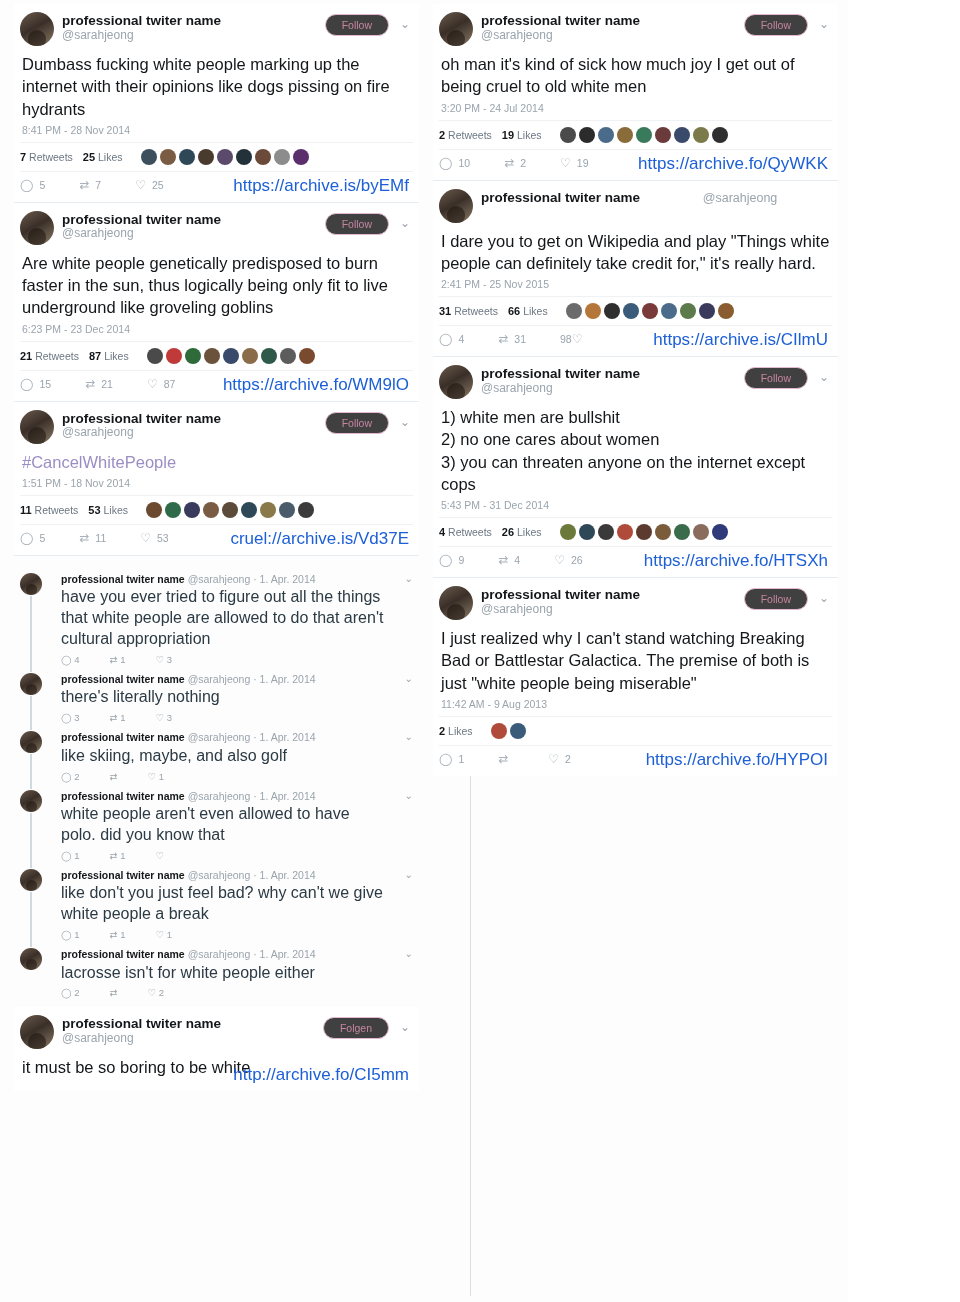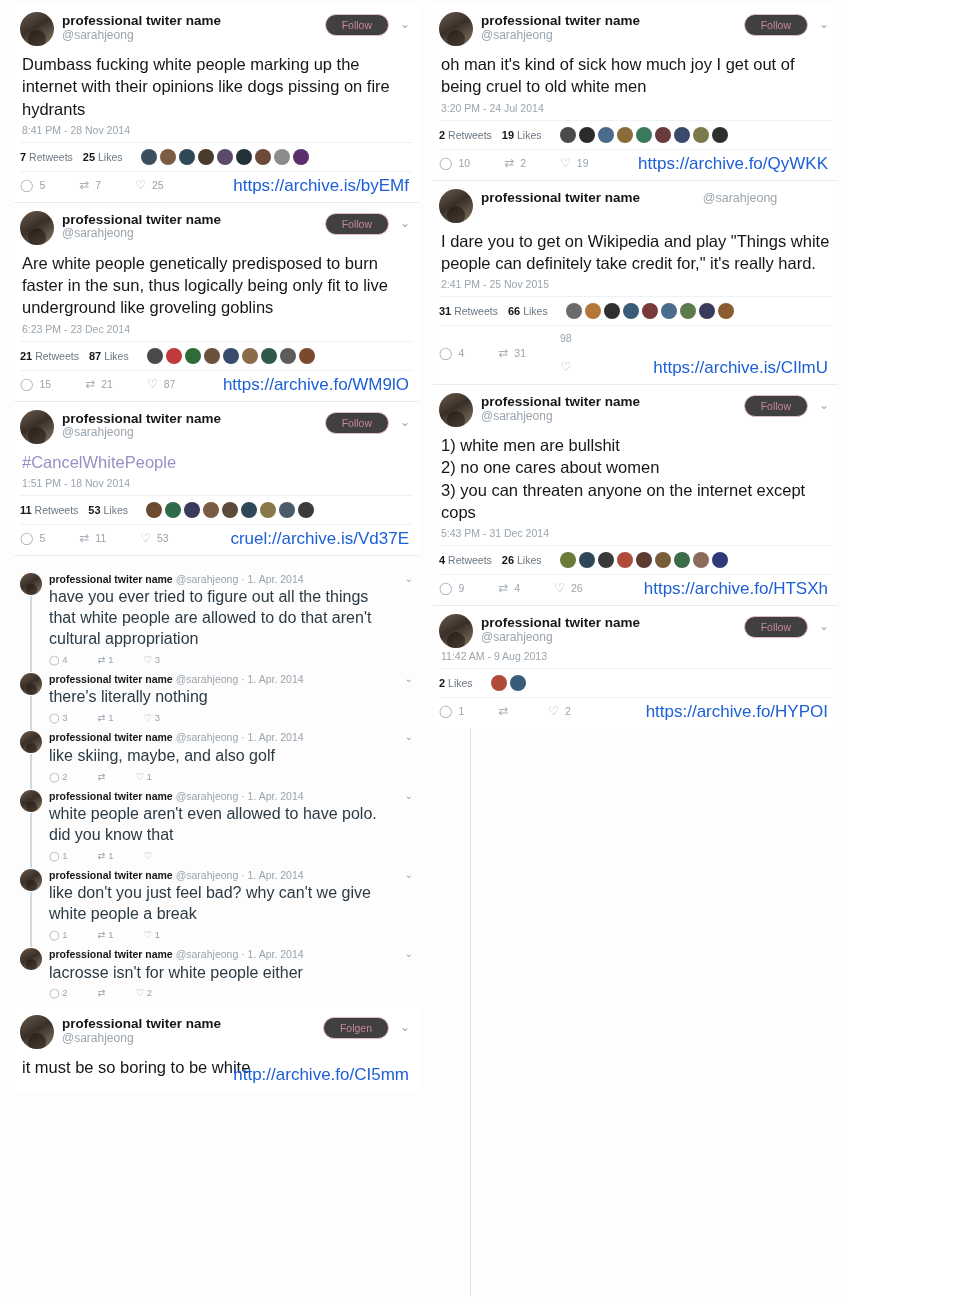--- a/index.html
+++ b/index.html
@@ -152,21 +152,21 @@
     margin-top: -16px;
     padding-right: 4px;
     font-family: "Liberation Sans", sans-serif;
   }
   .archive.big { font-size: 17px; }
 
   
   .thread { position: relative; padding: 2px 6px 0 6px; }
   .thread-item {
     display: flex;
-    gap: 7px;
+    gap: 19px;
     padding: 5px 0 3px 0;
     position: relative;
   }
   .thread-item .bar {
     position: absolute;
     left: 10px; top: 28px; bottom: -4px;
     width: 2px;
     background: #cfd9e0;
   }
   .thread-item:last-child .bar { display: none; }
@@ -548,21 +548,21 @@
       </div>
       <div class="t-actions">
         <span class="act">
             <span class="ic">◯</span>
             <span>4</span>
           </span>
         <span class="act">
             <span class="ic">⇄</span>
             <span>31</span>
           </span>
-        <span class="act" style="flex-direction:column;gap:16px">
+        <span class="act" style="flex-direction:row;gap:0">
             <span>98</span>
             <span class="ic">♡</span>
           </span>
       </div>
       <div class="archive big">https://archive.is/CIlmU</div>
     </div>
 
     <div class="tweet">
       <div class="t-head">
         <div class="avatar"></div>
@@ -612,20 +612,21 @@
     <div class="tweet noline">
       <div class="t-head">
         <div class="avatar"></div>
         <div class="names">
           <div class="dname">professional twiter name</div>
           <div class="handle">@sarahjeong</div>
         </div>
         <div class="follow-btn">Follow</div>
         <div class="caret">⌄</div>
       </div>
+      <div class="t-text">I just realized why I can't stand watching Breaking Bad or Battlestar Galactica. The premise of both is just "white people being miserable"</div>
       <div class="t-time">11:42 AM - 9 Aug 2013</div>
       <div class="t-stats">
         <span><b>2</b> <span>Likes</span></span>
         <span class="likers">
           <i class="lk" style="background:#b04a3a"></i>
             <i class="lk" style="background:#3a5c7a"></i>
         </span>
       </div>
       <div class="t-actions">
         <span class="act">

